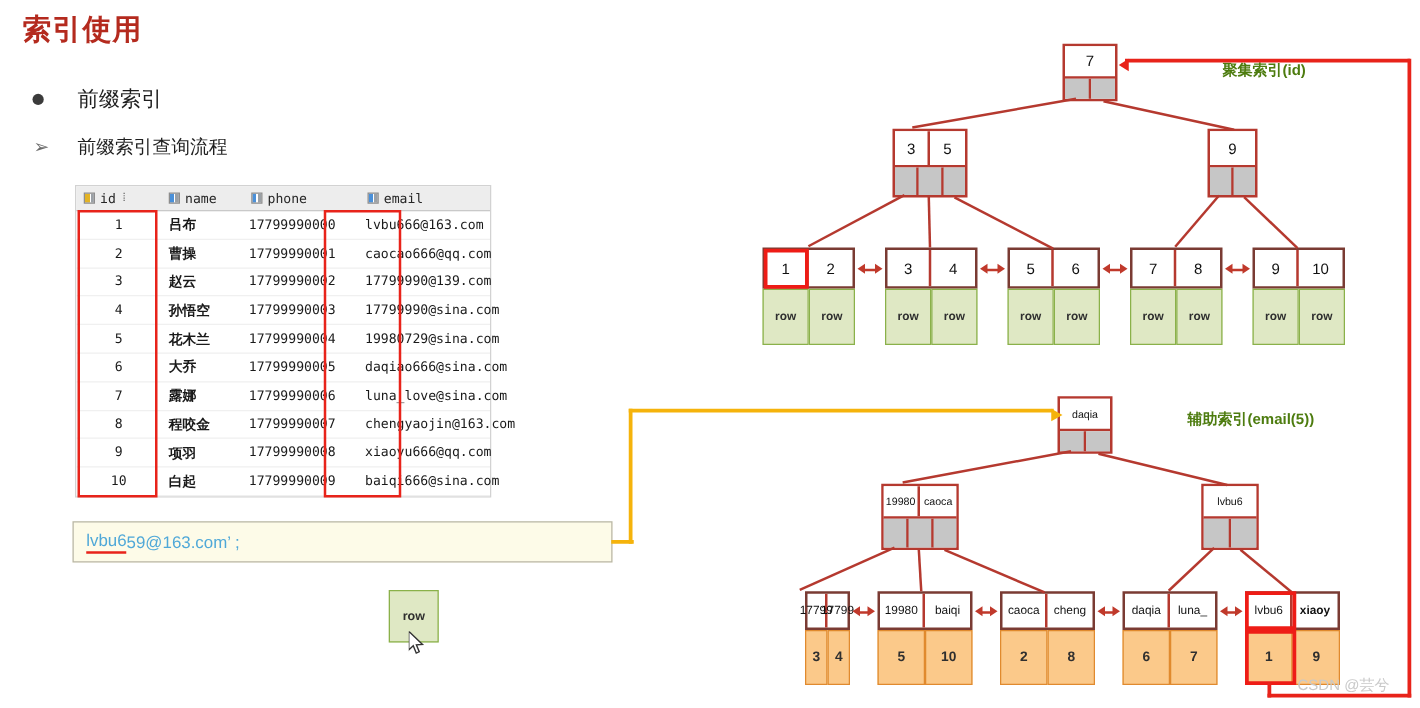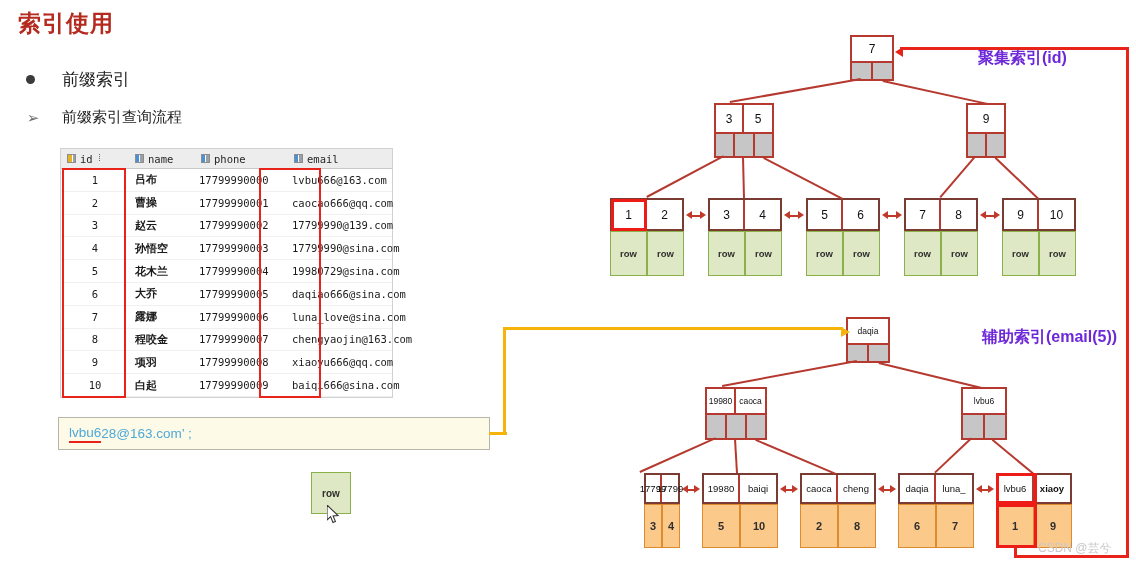--- a/index.html
+++ b/index.html
@@ -146,24 +146,24 @@
   .sib-arrow { position:absolute; height:2.5px; background:#c0392b; }
   .sib-arrow::before, .sib-arrow::after {
     content:""; position:absolute; top:-3.2px; width:0; height:0;
     border-top:4.5px solid transparent; border-bottom:4.5px solid transparent;
   }
   .sib-arrow::before { left:-5px; border-right:6px solid #c0392b; }
   .sib-arrow::after  { right:-5px; border-left:6px solid #c0392b; }
 
   
   .tree-label {
-    position:absolute; font-size:16px; color:#6d28d9; font-weight:bold;
+    position:absolute; font-size:12px; color:#4d7c0f; font-weight:bold;
   }
   #label-clustered { left:978px; top:48px; }
-  #label-secondary { left:982px; top:327px; }
+  #label-secondary { left:950px; top:327px; }
 
   
   .red-path { position:absolute; background:#e8231a; }
   #arrow-to-root {
     position:absolute; left:895px; top:47px; width:0; height:0;
     border-top:5px solid transparent; border-bottom:5px solid transparent;
     border-right:8px solid #e8231a;
   }
 
   
@@ -276,21 +276,21 @@
         <div class="cell c-phone">17799990009</div>
         <div class="cell c-email">baiqi666@sina.com</div>
       </div>
     </div>
 </div>
 <div class="col-highlight" id="hl-id"></div>
 <div class="col-highlight" id="hl-email"></div>
 
 <div id="sql-box">
     <span class="q-underline">lvbu6</span>
-    <span>28@163.com’ ;</span>
+    <span>59@163.com’ ;</span>
 </div>
 
 <div id="result-row-box">row</div>
 <svg id="mouse-cursor" viewBox="0 0 13 19">
   <polygon points="0,0 0,15 3.6,11.6 6,17.5 8.4,16.4 6.1,10.9 11,10.6" fill="#ffffff" stroke="#333" stroke-width="1.1"></polygon>
 </svg>
 
 <div class="tree-label" id="label-clustered">聚集索引(id)</div>
 <div class="tree-label" id="label-secondary">辅助索引(email(5))</div>
 

